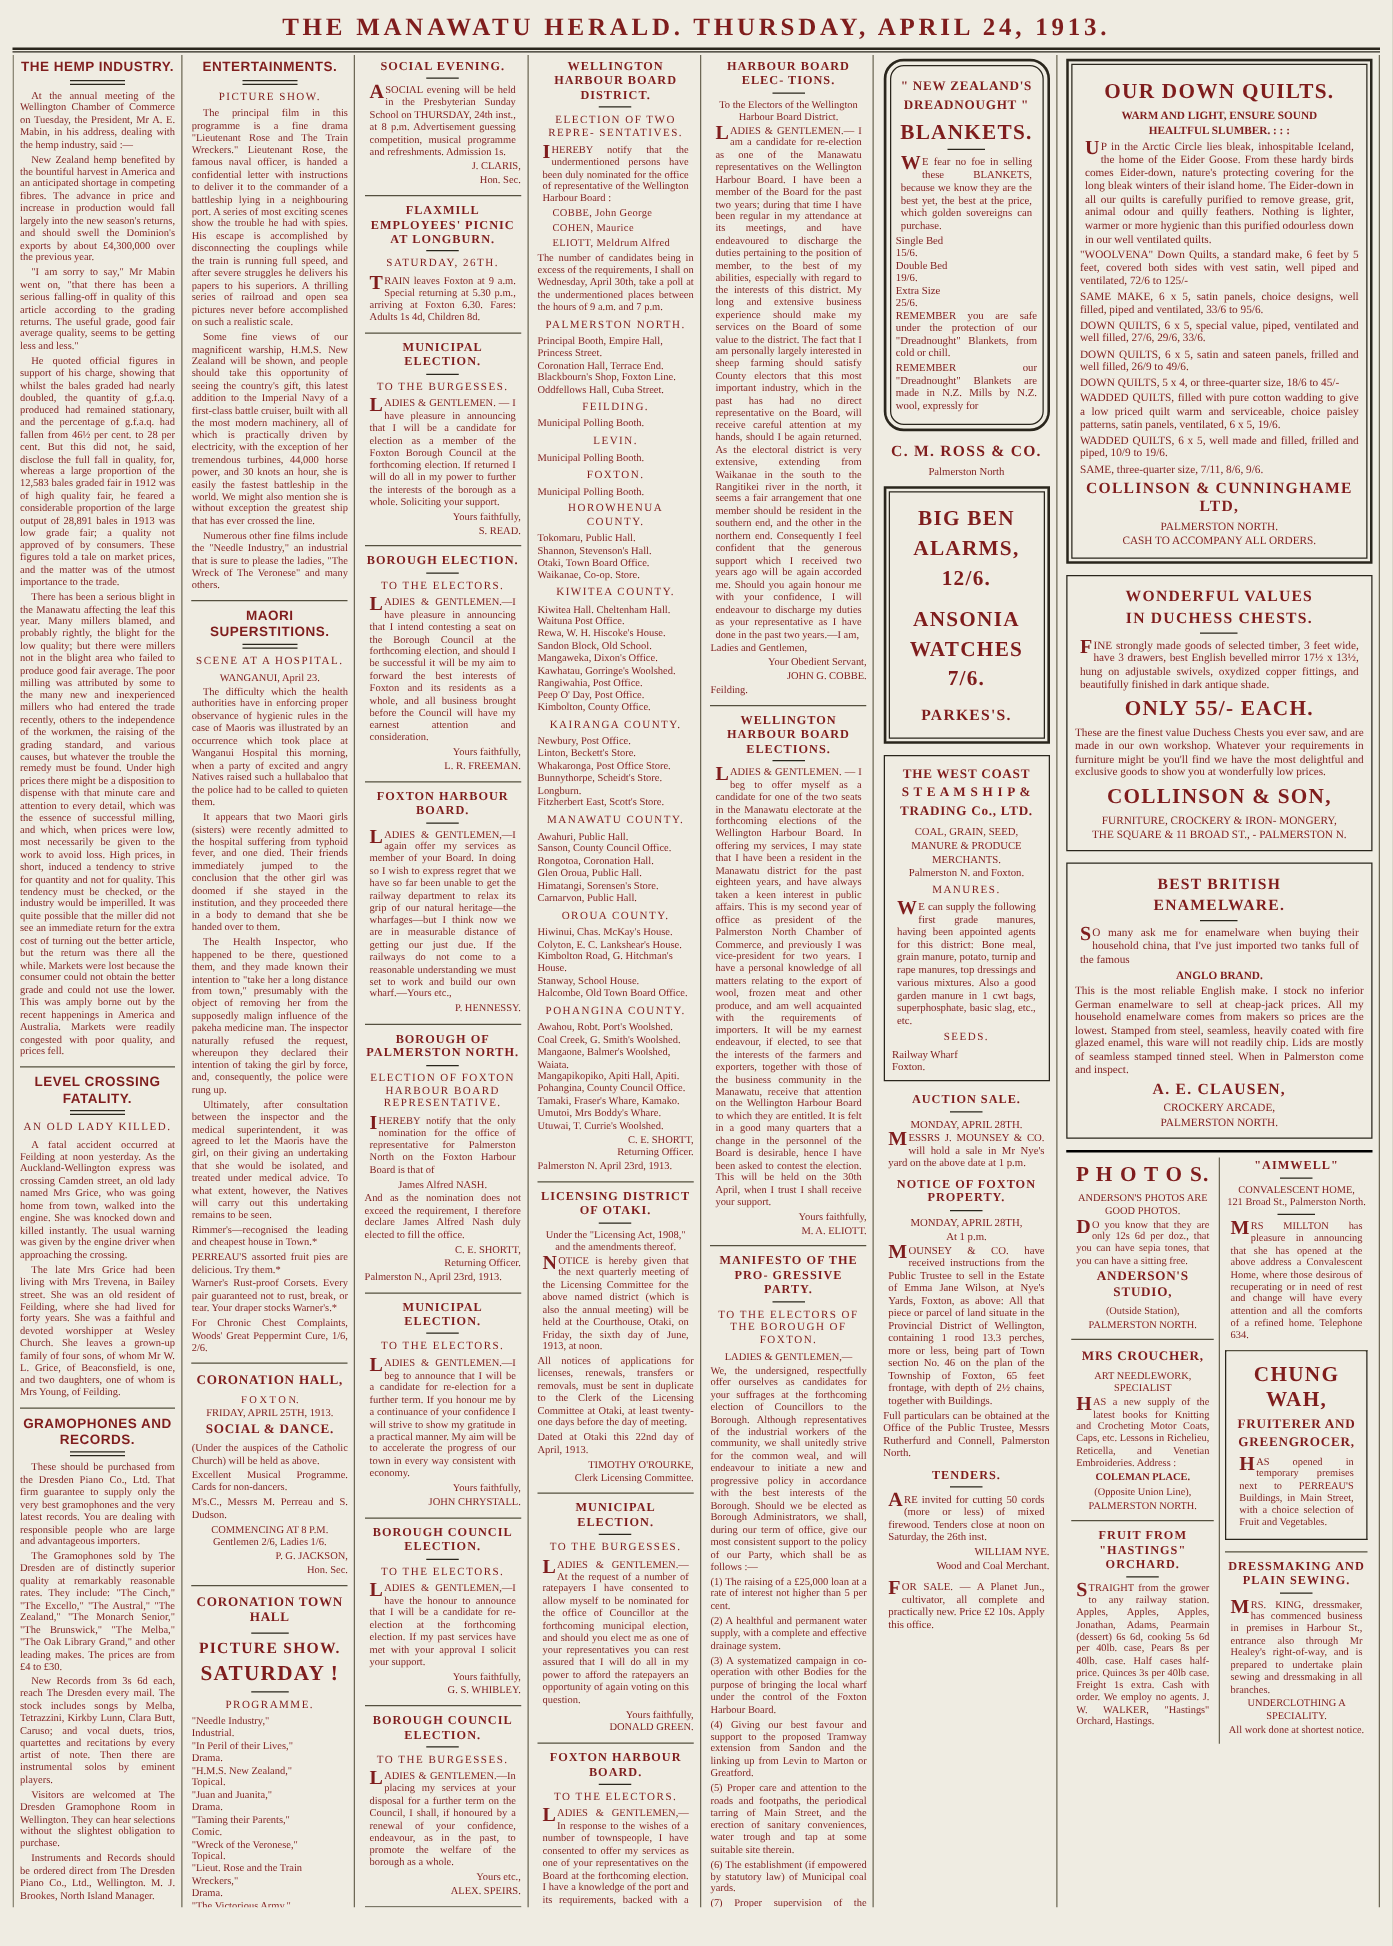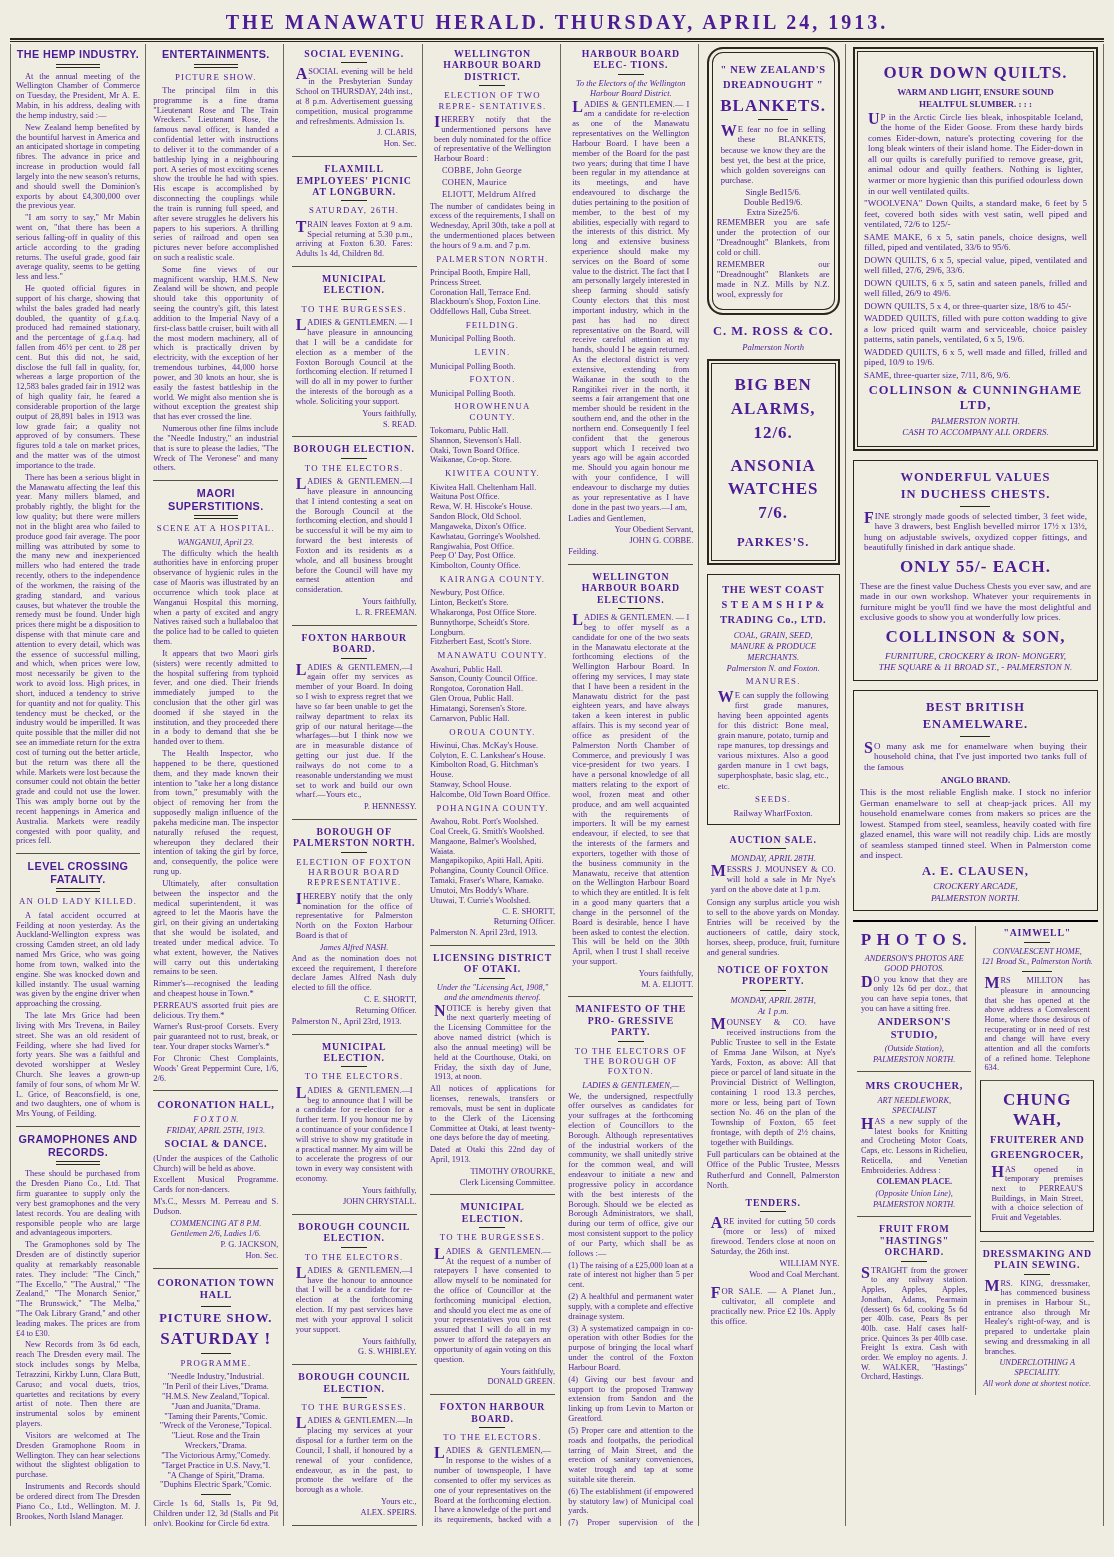--- a/index.html
+++ b/index.html
@@ -1,17 +1,17 @@
 <!DOCTYPE html>
 <html><head>
 <meta charset="utf-8">
 <style>
   html,body{margin:0;padding:0;background:#c9c5b8;}
   .page{width:1114px;height:1557px;margin:0 auto;background:#efece2;box-sizing:border-box;
-        padding:6px 10px;font-family:"Liberation Serif","DejaVu Serif",serif;color:#4c1d95;overflow:hidden;}
+        padding:6px 10px;font-family:"Liberation Serif","DejaVu Serif",serif;color:#7f1d1d;overflow:hidden;}
   .masthead{text-align:center;font-weight:bold;font-size:20px;letter-spacing:3px;padding:5px 0 3px;}
   .mast-rule1{border-top:2px solid #2a261d;margin:1px 0 0;}
   .mast-rule2{border-top:1px solid #2a261d;margin:1px 0 2px;}
   .cols{display:flex;justify-content:space-between;height:1482px;overflow:hidden;}
   .col{box-sizing:border-box;padding:3px 5px;border-right:1px solid #6e6856;overflow:hidden;
        font-size:8.4px;line-height:1.17;text-align:justify;}
   .col:first-child{border-left:1px solid #6e6856;}
   .col-news{width:136px;}
   .col-ads{width:144px;font-size:8.6px;}
   .col-wide{width:256px;font-size:9px;}
@@ -27,26 +27,26 @@
   .b-h1{font-family:"Liberation Sans","DejaVu Sans",sans-serif;font-weight:bold;font-size:10.8px;
         text-align:center;letter-spacing:.4px;margin:1px 0 4px;}
   .b-h1::after{content:"";display:block;width:44px;margin:3px auto 0;border-top:1px solid #2a261d;border-bottom:1px solid #2a261d;height:2px;}
   .b-h2{font-weight:bold;font-size:9.8px;text-align:center;letter-spacing:.8px;margin:1px 0 4px;}
   .b-h2::after{content:"";display:block;width:26px;margin:3px auto 0;border-top:1px solid #2a261d;}
   .b-h3{font-size:8.8px;text-align:center;letter-spacing:1.2px;margin:3px 0 4px;}
   .b-p{text-indent:9px;margin:0 0 2px;}
   .b-pn{margin:0 0 2px;}
   .b-dc{margin:0 4px 2px;}
   .b-dc::first-letter{font-size:16px;font-weight:bold;float:left;line-height:.78;padding:1px 1px 0 0;}
-  .b-c{text-align:center;margin:1px 0;font-style:italic;}
+  .b-c{text-align:center;margin:1px 0;}
   .b-cb{text-align:center;font-weight:bold;margin:2px 0;}
   .b-r{text-align:right;margin:1px 0;}
   .b-l{margin:0;text-align:left;}
   .b-ind{margin:2px 0;padding-left:12px;text-align:left;letter-spacing:.3px;}
-  .b-row{display:flex;justify-content:center;margin:0;}
+  .b-row{display:flex;justify-content:flex-start;margin:0;flex-direction:column;}
   .b-d1{text-align:center;font-weight:bold;font-size:17px;letter-spacing:1px;margin:4px 0;}
   .b-d2{text-align:center;font-weight:bold;font-size:12.5px;letter-spacing:1px;margin:3px 0;}
   .b-d3{text-align:center;font-weight:bold;font-size:10.5px;letter-spacing:.6px;margin:3px 0;}
   .b-rule{width:30px;margin:4px auto;border-top:1px solid #2a261d;}
   .b-gap{height:5px;}
 </style>
 </head>
 <body>
 
 <div class="page">
@@ -409,21 +409,20 @@
           <div class="b-h3">SEEDS.</div>
           <div class="b-row">
             <span>Railway Wharf</span>
             <span>Foxton.</span>
           </div>
         </div>
         <div class="article">
           <div class="b-h2">AUCTION SALE.</div>
           <div class="b-c">MONDAY, APRIL 28TH.</div>
           <div class="b-dc">MESSRS J. MOUNSEY &amp; CO. will hold a sale in Mr Nye's yard on the above date at 1 p.m.</div>
-          <div class="b-pn">Consign any surplus article you wish to sell to the above yards on Monday. Entries will be received by the auctioneers of cattle, dairy stock, horses, sheep, produce, fruit, furniture and general sundries.</div>
         </div>
         <div class="article">
           <div class="b-h2">NOTICE OF FOXTON PROPERTY.</div>
           <div class="b-c">MONDAY, APRIL 28TH,</div>
           <div class="b-c">At 1 p.m.</div>
           <div class="b-dc">MOUNSEY &amp; CO. have received instructions from the Public Trustee to sell in the Estate of Emma Jane Wilson, at Nye's Yards, Foxton, as above: All that piece or parcel of land situate in the Provincial District of Wellington, containing 1 rood 13.3 perches, more or less, being part of Town section No. 46 on the plan of the Township of Foxton, 65 feet frontage, with depth of 2½ chains, together with Buildings.</div>
           <div class="b-pn">Full particulars can be obtained at the Office of the Public Trustee, Messrs Rutherfurd and Connell, Palmerston North.</div>
         </div>
         <div class="article">
           <div class="b-h2">TENDERS.</div>

